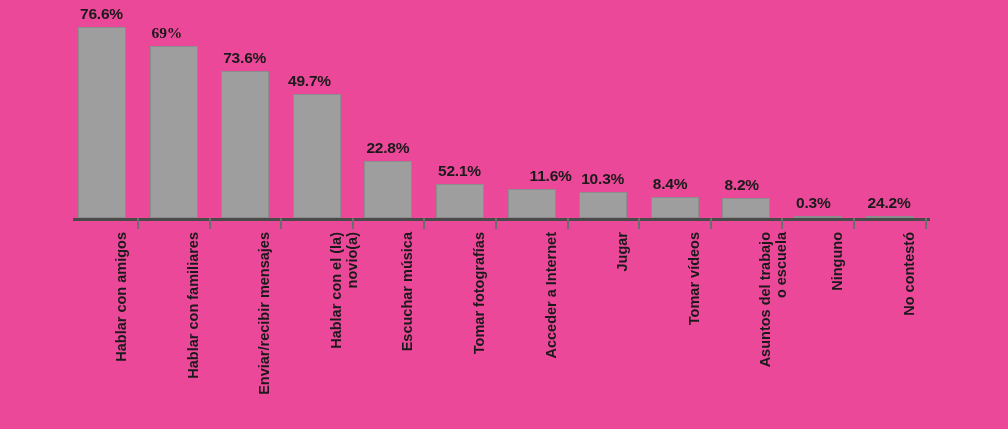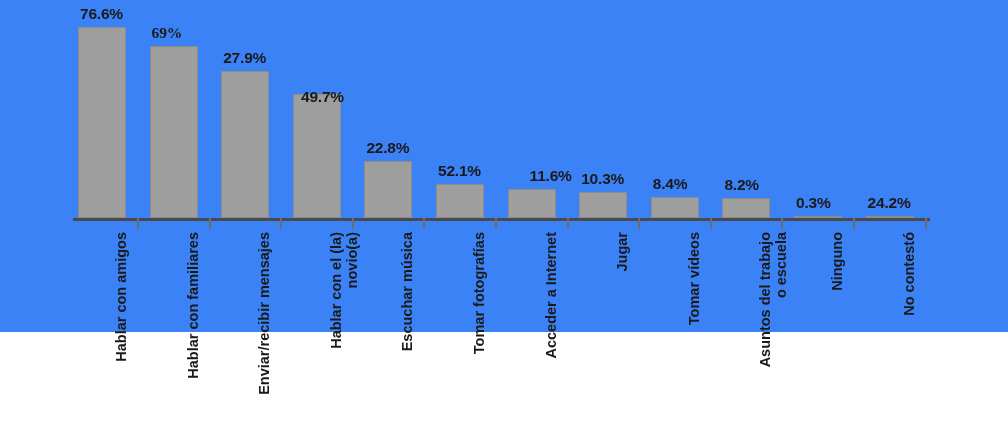--- a/index.html
+++ b/index.html
@@ -10,22 +10,22 @@
   body {
     width: 1008px;
     height: 430px;
     font-family: "Liberation Sans", sans-serif;
     overflow: hidden;
   }
 
   #chart-root {
     position: relative;
     width: 1008px;
-    height: 332px;
-    background: #3b82f6;
+    height: 429px;
+    background: #ec4899;
   }
 
   
   .plot-area {
     position: absolute;
     left: 0;
     top: 0;
     width: 1008px;
     height: 232px;
   }
@@ -122,22 +122,22 @@
         <div class="bar" style="left: 507.6px; top: 189.07px; height: 28.9304px; background: rgb(158, 158, 158); border-color: rgb(140, 140, 140);"></div>
         <div class="bar" style="left: 579.2px; top: 192.312px; height: 25.6882px; background: rgb(158, 158, 158); border-color: rgb(140, 140, 140);"></div>
         <div class="bar" style="left: 650.8px; top: 197.05px; height: 20.9496px; background: rgb(158, 158, 158); border-color: rgb(140, 140, 140);"></div>
         <div class="bar" style="left: 722.4px; top: 197.549px; height: 20.4508px; background: rgb(158, 158, 158); border-color: rgb(140, 140, 140);"></div>
         <div class="bar" style="left: 794px; top: 216px; height: 2px; background: rgb(158, 158, 158); border-color: rgb(140, 140, 140);"></div>
         <div class="bar" style="left: 865.6px; top: 216px; height: 2px; background: rgb(158, 158, 158); border-color: rgb(140, 140, 140);"></div>
       </div>
     <div id="values">
         <div class="bar-value" style="left: 80px; top: 4.9596px;">76.6%</div>
         <div class="bar-value" style="left: 151.6px; top: 23.914px; font-family: Liberation Serif, serif;">69%</div>
-        <div class="bar-value" style="left: 223.2px; top: 48.6046px;">27.9%</div>
-        <div class="bar-value" style="left: 301px; top: 72.0482px; margin-top: 16px;">49.7%</div>
+        <div class="bar-value" style="left: 223.2px; top: 48.6046px;">73.6%</div>
+        <div class="bar-value" style="left: 288px; top: 72.0482px;">49.7%</div>
         <div class="bar-value" style="left: 366.4px; top: 139.137px; text-align: center;">22.8%</div>
         <div class="bar-value" style="left: 438px; top: 161.583px;">52.1%</div>
         <div class="bar-value" style="left: 509.6px; top: 167.07px; margin-left: 20px;">11.6%</div>
         <div class="bar-value" style="left: 581.2px; top: 170.312px;">10.3%</div>
         <div class="bar-value" style="left: 652.8px; top: 175.05px;">8.4%</div>
         <div class="bar-value" style="left: 724.4px; top: 176px;">8.2%</div>
         <div class="bar-value" style="left: 796px; top: 194px;">0.3%</div>
         <div class="bar-value" style="left: 867.6px; top: 194px;">24.2%</div>
       </div>
   </div>

